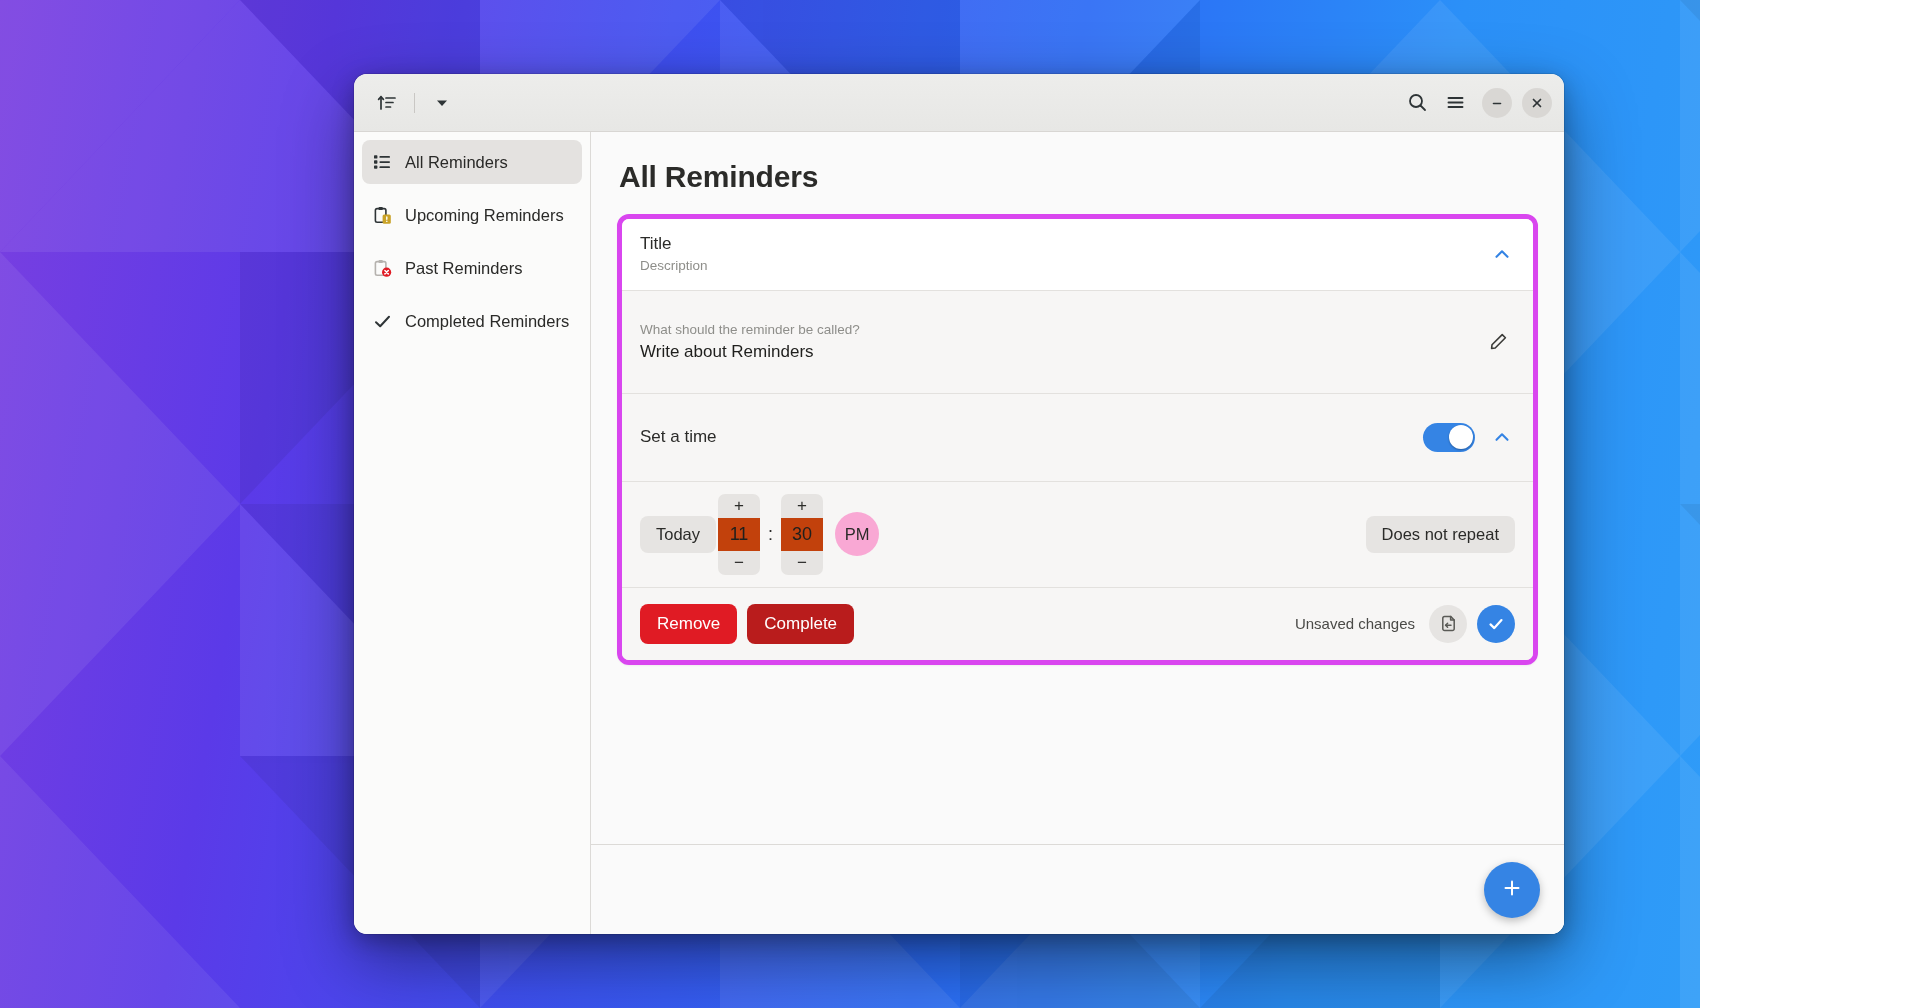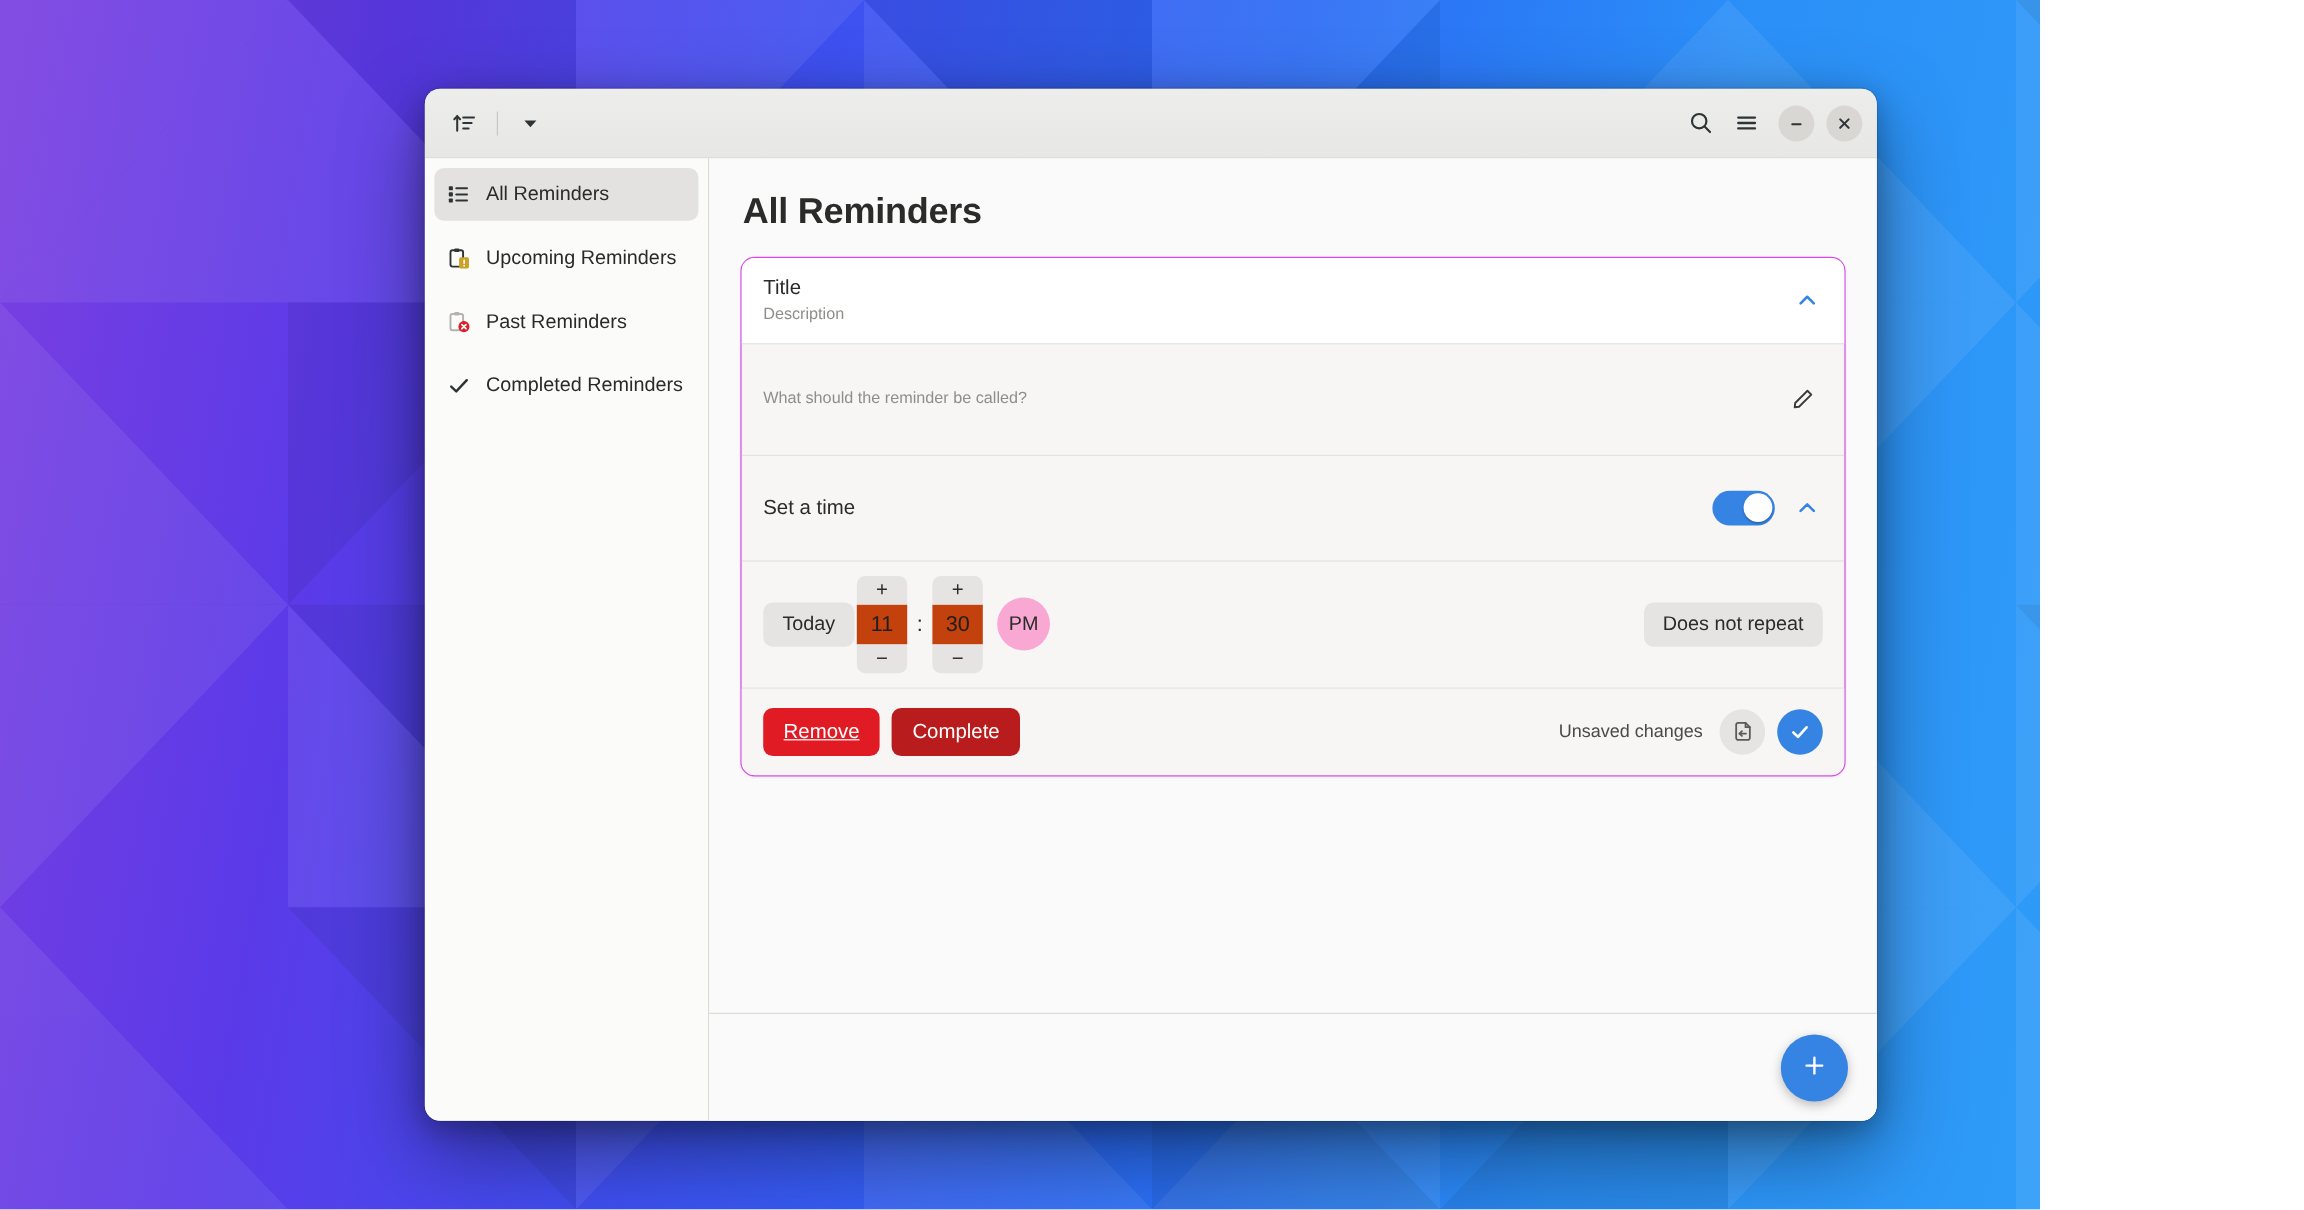--- a/index.html
+++ b/index.html
@@ -78,21 +78,21 @@
   #content { flex: 1; display: flex; flex-direction: column; min-width: 0; background: #fafafa; }
   #content-scroll { flex: 1; padding: 24px 26px 0 26px; min-height: 0; }
   #page-title {
     font-size: 30px; font-weight: bold; color: #2b2b29;
     letter-spacing: -0.2px; margin: 4px 0 20px 2px;
   }
 
   
   .card {
     background: #f7f6f5;
-    border: 1px solid #d946ef;
+    border: 5px solid #d946ef;
     border-radius: 12px;
     overflow: hidden;
     box-shadow: 0 1px 2px rgba(0,0,0,0.05);
   }
   .row {
     display: flex; align-items: center;
     padding: 29px 18px;
     border-bottom: 1px solid #e3e1de;
     min-height: 56px;
   }
@@ -155,21 +155,21 @@
   }
   .time-spacer { flex: 1; }
 
   
   .act-row { display: flex; align-items: center; padding: 12px 18px; min-height: 72px; background: #f7f6f5; }
   .btn {
     border: none; border-radius: 8px; cursor: pointer;
     font-size: 17px; color: #ffffff; padding: 10px 17px;
     font-family: inherit;
   }
-  .btn-remove { background: #e01b24; margin-right: 10px; text-decoration: underline; }
+  .btn-remove { background: #e01b24; margin-right: 10px; }
   .btn-complete { background: #b91c1c; }
   .act-spacer { flex: 1; }
   .unsaved { font-size: 15px; color: #4a4a47; margin-right: 14px; }
   .circ-btn {
     width: 38px; height: 38px; border-radius: 50%;
     display:flex; align-items:center; justify-content:center;
     border: none; cursor: pointer;
   }
   .circ-grey { background: #e6e4e2; color: #5a5a56; margin-right: 10px; }
   .circ-blue { background: #3584e4; color: #ffffff; }
@@ -359,20 +359,21 @@
               <span class="chev">
                 <svg width="20" height="20" viewBox="0 0 20 20" fill="none" stroke="#3584e4" stroke-width="2.1" stroke-linecap="round" stroke-linejoin="round">
                   <path d="M4.5 12.8 L10 7.3 L15.5 12.8"></path>
                 </svg>
               </span>
             </div>
 
             <div class="row">
               <div class="row-stack">
                 <div class="row-caption">What should the reminder be called?</div>
+                <div class="row-value">Write about Reminders</div>
               </div>
               <button class="icon-btn" title="Edit title">
                 <svg width="19" height="19" viewBox="0 0 19 19" fill="none" stroke="#3b3b38" stroke-width="1.6" stroke-linecap="round" stroke-linejoin="round">
                   <path d="M13.2 2.6 L16.4 5.8 L6.2 16 L2.6 16.4 L3 12.8 Z"></path>
                 </svg>
               </button>
             </div>
 
 
             <div class="row">

